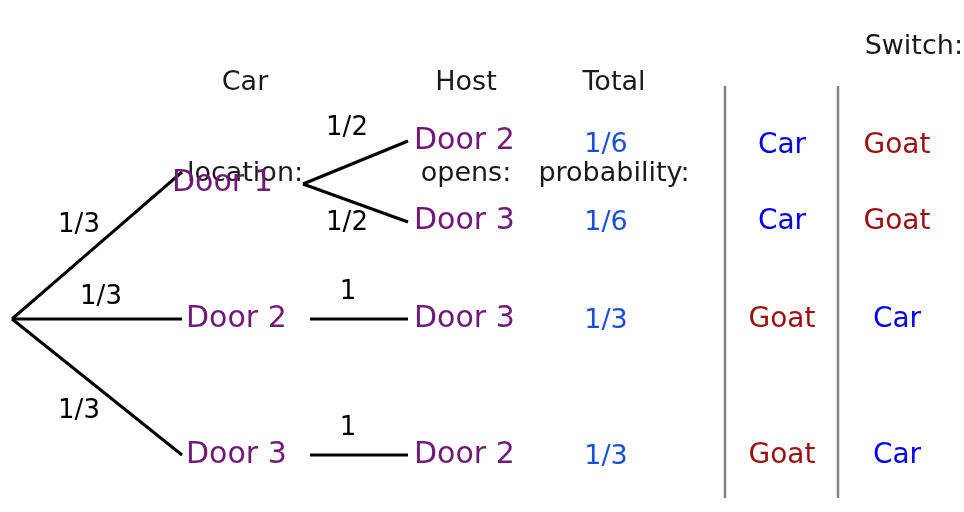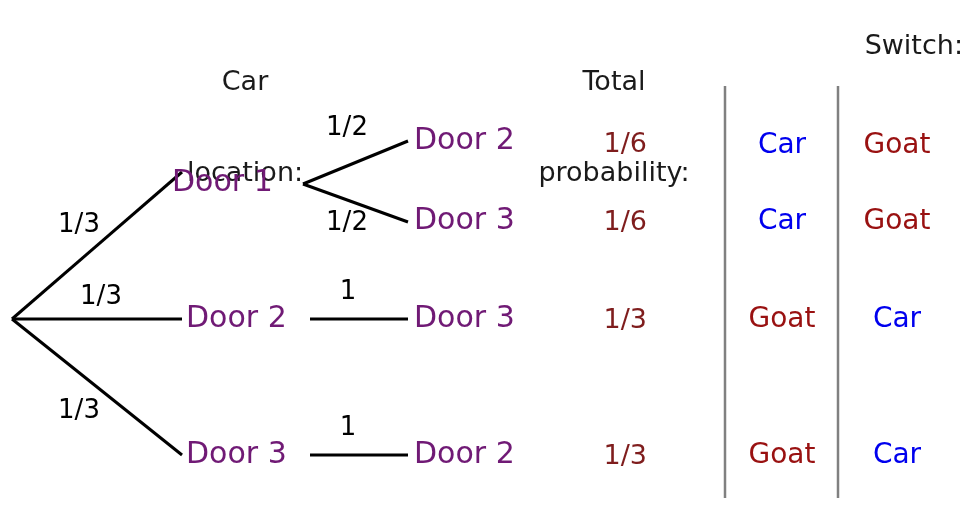--- a/index.html
+++ b/index.html
@@ -47,22 +47,22 @@
   }
   
   .branch-prob {
     font-size: 26px;
     text-align: center;
     color: #000000;
   }
   
   .total-prob {
     font-size: 27px;
-    text-align: right;
-    color: #7f1d1d;
+    text-align: center;
+    color: #1d4ed8;
   }
   
   .outcome {
     font-size: 28px;
     text-align: center;
   }
   .outcome-car {
     color: #0000ee;
   }
   .outcome-goat {
@@ -93,20 +93,24 @@
     <line x1="725" y1="86" x2="725" y2="498" stroke="#808080" stroke-width="2.5"></line>
 
     <line x1="838" y1="86" x2="838" y2="498" stroke="#808080" stroke-width="2.5"></line>
   </svg>
 
   <div class="txt col-header" style="left:150px; top:6px; width:190px;">
     <span class="hl">Car</span>
     <span class="hl">location:</span>
   </div>
 
+  <div class="txt col-header" style="left:386px; top:6px; width:160px;">
+    <span class="hl">Host</span>
+    <span class="hl">opens:</span>
+  </div>
 
   <div class="txt col-header" style="left:524px; top:6px; width:180px;">
     <span class="hl">Total</span>
     <span class="hl">probability:</span>
   </div>
 
 
   <div class="txt col-header" style="left:835px; top:30px; width:128px;text-align:right;">Switch:</div>
 
   <div class="txt branch-prob" style="left:44px; top:209px; width:70px;">1/3</div>

